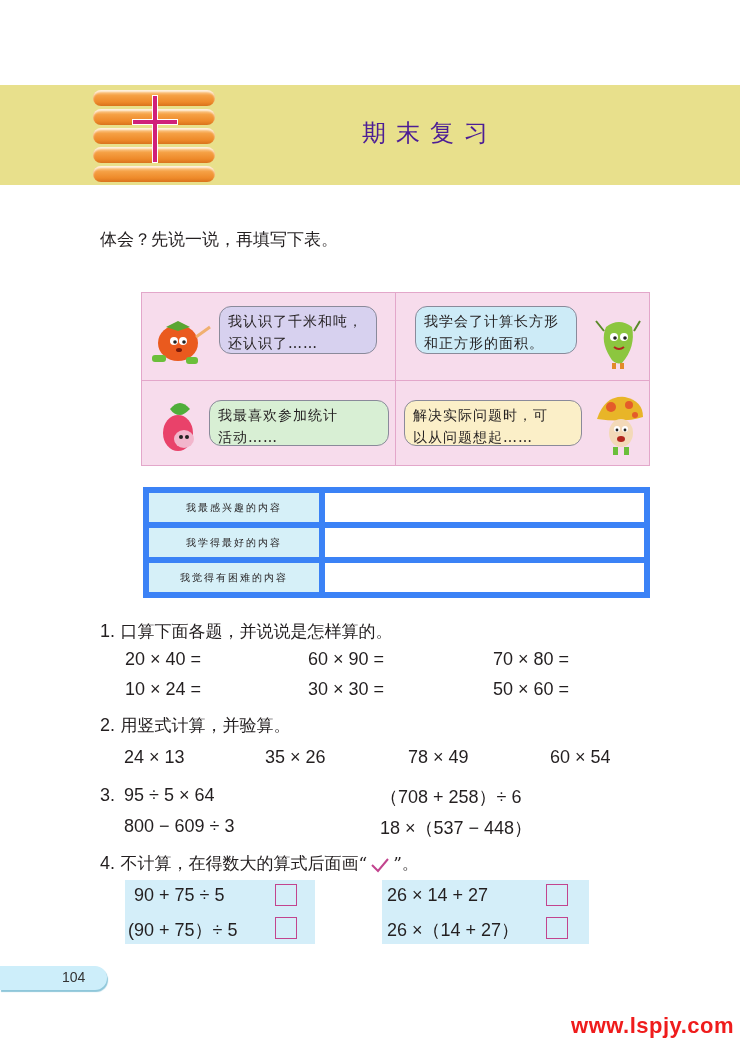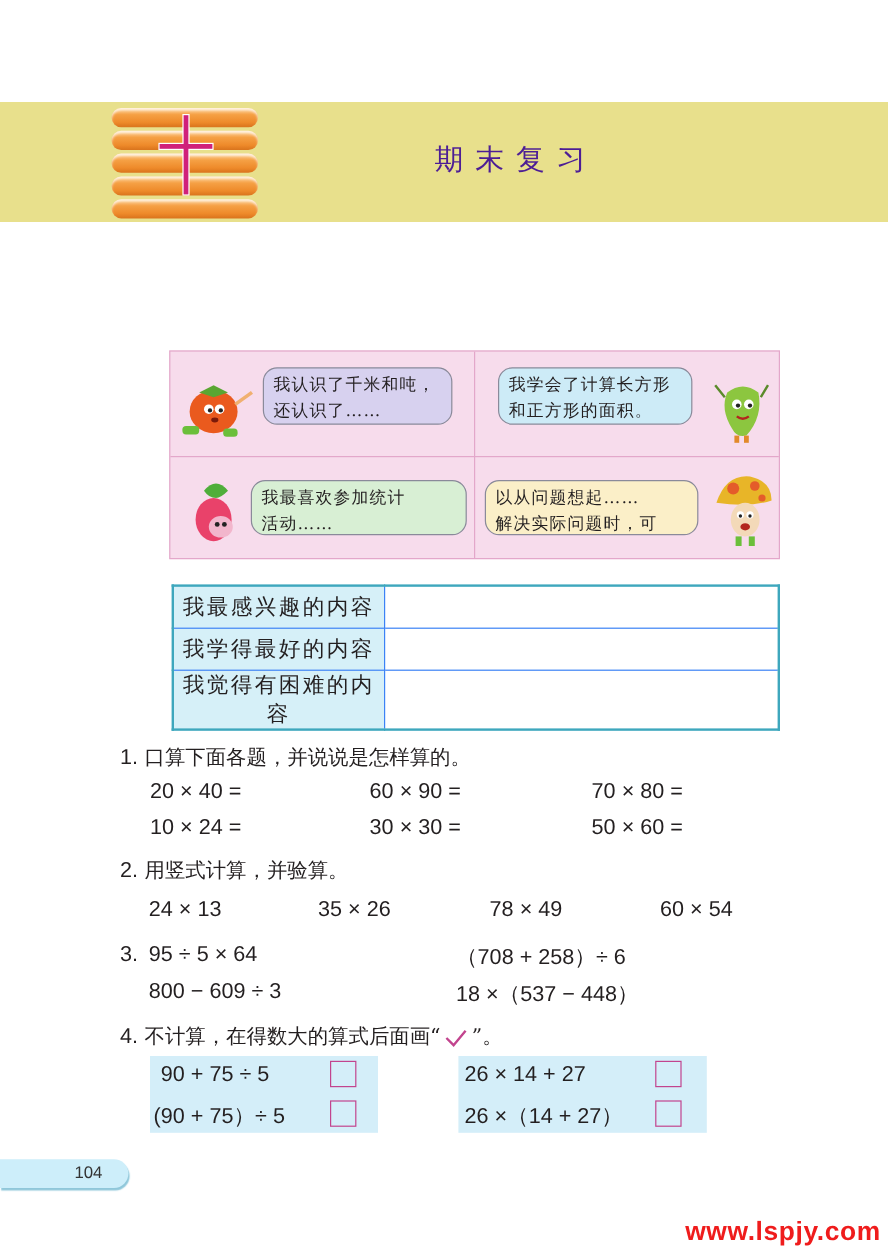--- a/index.html
+++ b/index.html
@@ -25,21 +25,21 @@
   .bubble { position: absolute; font-size: 14px; line-height: 22px; padding: 3px 8px; border-radius: 12px;
          border: 1px solid #8a8a9a; letter-spacing: 1px; }
   .b1 { left: 77px; top: 13px; width: 158px; height: 48px; background: #d7d1ef; }
   .b2 { left: 273px; top: 13px; width: 162px; height: 48px; background: #cdebf7; }
   .b3 { left: 67px; top: 107px; width: 180px; height: 46px; background: #d8efd4; }
   .b4 { left: 262px; top: 107px; width: 178px; height: 46px; background: #fbefc8; }
   .mascot { position: absolute; }
 
   .review-table { position: absolute; left: 143px; top: 487px; width: 507px; border-collapse: collapse;
          border: 2px solid #3ea7bd; }
-  .review-table td { height: 35px; border: 1px solid #3b82f6; font-size: 18px; letter-spacing: 2px; margin-top: 46px; }
+  .review-table td { height: 35px; border: 6px solid #3b82f6; font-size: 10px; letter-spacing: 2px; margin-top: 46px; }
   .review-table td.lab { width: 176px; background: #d6f0f8; text-align: center; }
   .review-table td.val { background: #ffffff; }
 
   .q { position: absolute; left: 100px; font-size: 17px; }
   .num { font-family: "Liberation Sans", sans-serif; font-size: 18px; color: #231f20; }
   .expr { position: absolute; font-family: "Liberation Sans", sans-serif; font-size: 18px; white-space: pre; }
 
   .cmp-box { position: absolute; top: 880px; height: 64px; background: #d4eef9; }
   .checkbox { position: absolute; width: 22px; height: 22px; border: 1.5px solid #c2448e; background: #d4eef9; }
   .check-inline { display: inline-block; vertical-align: middle; margin: 0 3px; }
@@ -64,20 +64,21 @@
     <rect x="22" y="2" width="6" height="68" fill="#ffffff"></rect>
     <rect x="2" y="26" width="46" height="6" fill="#ffffff"></rect>
     <rect x="23" y="3" width="4" height="66" fill="#d0207a"></rect>
     <rect x="3" y="27" width="44" height="4" fill="#d0207a"></rect>
   </svg>
 
 </div>
 <div class="chapter-title">期末复习</div>
 
 <div class="intro">
+  <div>体会？先说一说，再填写下表。</div>
 </div>
 
 <div class="quote-grid">
   <div class="vline"></div>
   <div class="hline"></div>
 
   <svg class="mascot" style="left:6px;top:24px" width="68" height="52" viewBox="0 0 68 52">
     <ellipse cx="30" cy="26" rx="20" ry="18" fill="#ea5a1e"></ellipse>
     <path d="M18 10 L30 4 L42 10 L30 14 Z" fill="#5aa632"></path>
     <circle cx="26" cy="24" r="4" fill="#fff"></circle>
@@ -116,22 +117,22 @@
     <ellipse cx="28" cy="42" rx="10" ry="9" fill="#f2b6cc"></ellipse>
     <circle cx="25" cy="40" r="2" fill="#222"></circle>
       <circle cx="31" cy="40" r="2" fill="#222"></circle>
   </svg>
   <div class="bubble b3">
     <div>我最喜欢参加统计</div>
       <div>活动……</div>
   </div>
 
   <div class="bubble b4">
-    <div>以从问题想起……</div>
-      <div>解决实际问题时，可</div>
+    <div>解决实际问题时，可</div>
+      <div>以从问题想起……</div>
   </div>
   <svg class="mascot" style="left:453px;top:100px" width="50" height="66" viewBox="0 0 50 66">
     <path d="M2 26 Q10 2 30 4 Q48 8 48 24 Q30 30 2 26 Z" fill="#e8b528"></path>
     <circle cx="16" cy="14" r="5" fill="#e45c2a"></circle>
       <circle cx="34" cy="12" r="4" fill="#e45c2a"></circle>
       <circle cx="40" cy="22" r="3" fill="#e45c2a"></circle>
     <ellipse cx="26" cy="40" rx="12" ry="14" fill="#f3d9b8"></ellipse>
     <circle cx="22" cy="36" r="3" fill="#fff"></circle>
       <circle cx="30" cy="36" r="3" fill="#fff"></circle>
     <circle cx="22" cy="37" r="1.4" fill="#222"></circle>

